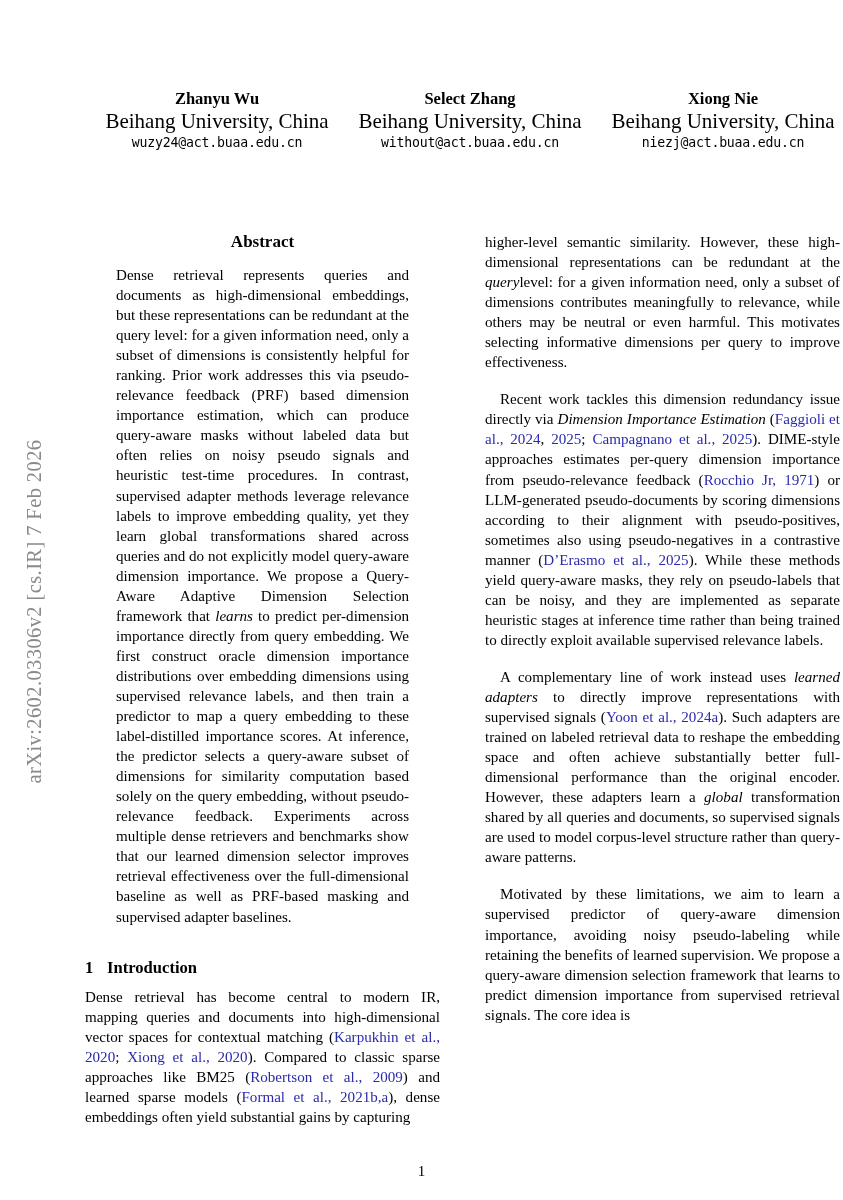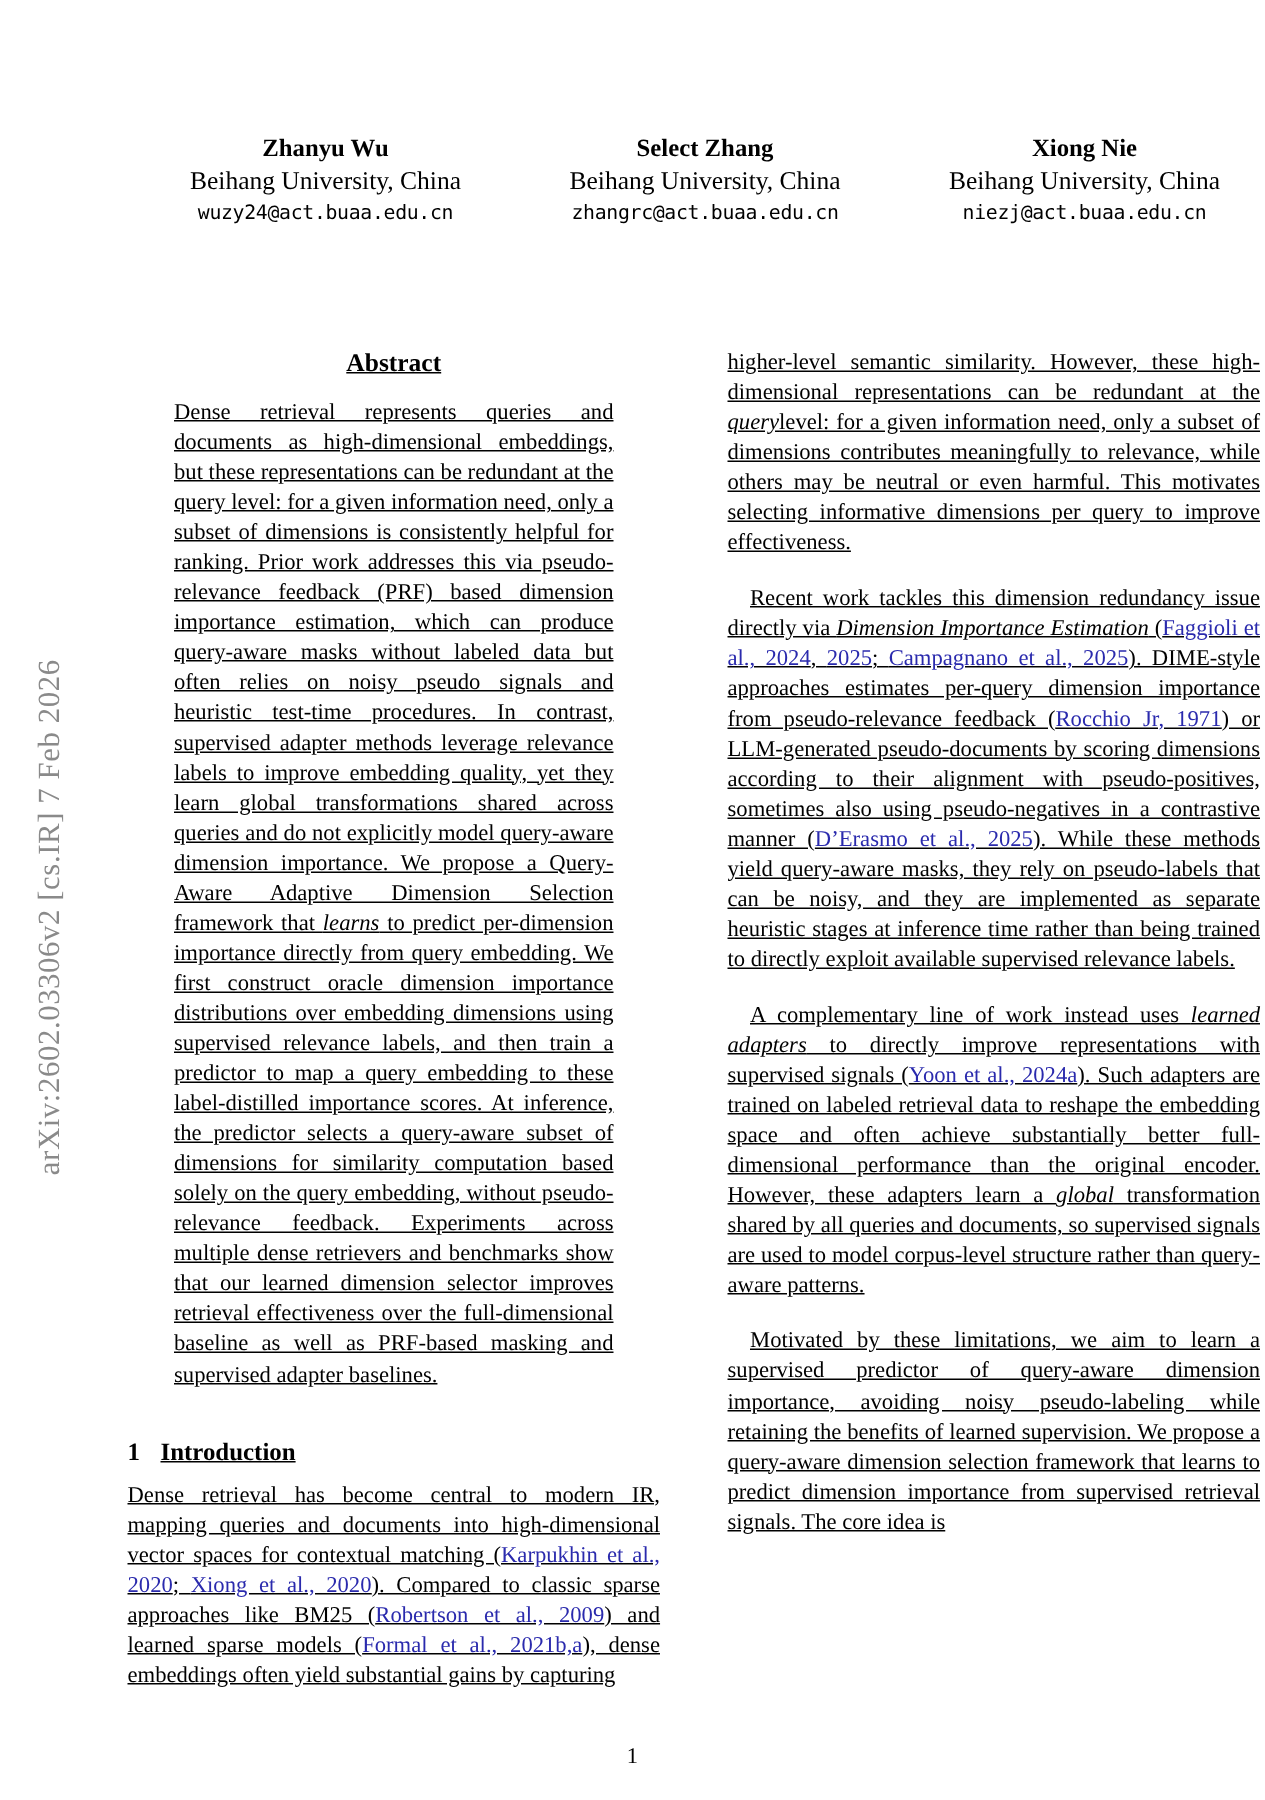--- a/index.html
+++ b/index.html
@@ -72,21 +72,21 @@
     width: 252px;
     text-align: center;
   }
   .author-name {
     font-size: 16.5px;
     font-weight: bold;
     line-height: 22px;
     display: block;
   }
   .author-affil {
-    font-size: 17px;
+    font-size: 21px;
     line-height: 22px;
     display: block;
   }
   .author-email {
     font-family: "DejaVu Sans Mono", "Liberation Mono", monospace;
     font-size: 13.2px;
     line-height: 22px;
     display: block;
     letter-spacing: -0.2px;
   }
@@ -94,21 +94,20 @@
   
   .column {
     position: absolute;
     top: 232px;
     width: 355px;
     font-size: 15.1px;
     line-height: 20.05px;
     text-align: justify;
     text-justify: inter-word;
     hyphens: manual;
-    text-decoration: underline;
   }
   #col-left  { left: 85px; }
   #col-right { left: 485px; }
 
   #abstract-wrap {
     width: 293px;
     margin: 0 auto 0 auto;
   }
   #abstract-heading {
     font-size: 17px;
@@ -165,21 +164,21 @@
 
   <div id="authors-row">
     <div class="author-block">
       <span class="author-name">Zhanyu Wu</span>
       <span class="author-affil">Beihang University, China</span>
       <span class="author-email">wuzy24@act.buaa.edu.cn</span>
     </div>
     <div class="author-block">
       <span class="author-name">Select Zhang</span>
       <span class="author-affil">Beihang University, China</span>
-      <span class="author-email">zhangrc@act.buaa.edu.cn</span>
+      <span class="author-email">without@act.buaa.edu.cn</span>
     </div>
     <div class="author-block">
       <span class="author-name">Xiong Nie</span>
       <span class="author-affil">Beihang University, China</span>
       <span class="author-email">niezj@act.buaa.edu.cn</span>
     </div>
   </div>
 
   <div class="column" id="col-left">
 

